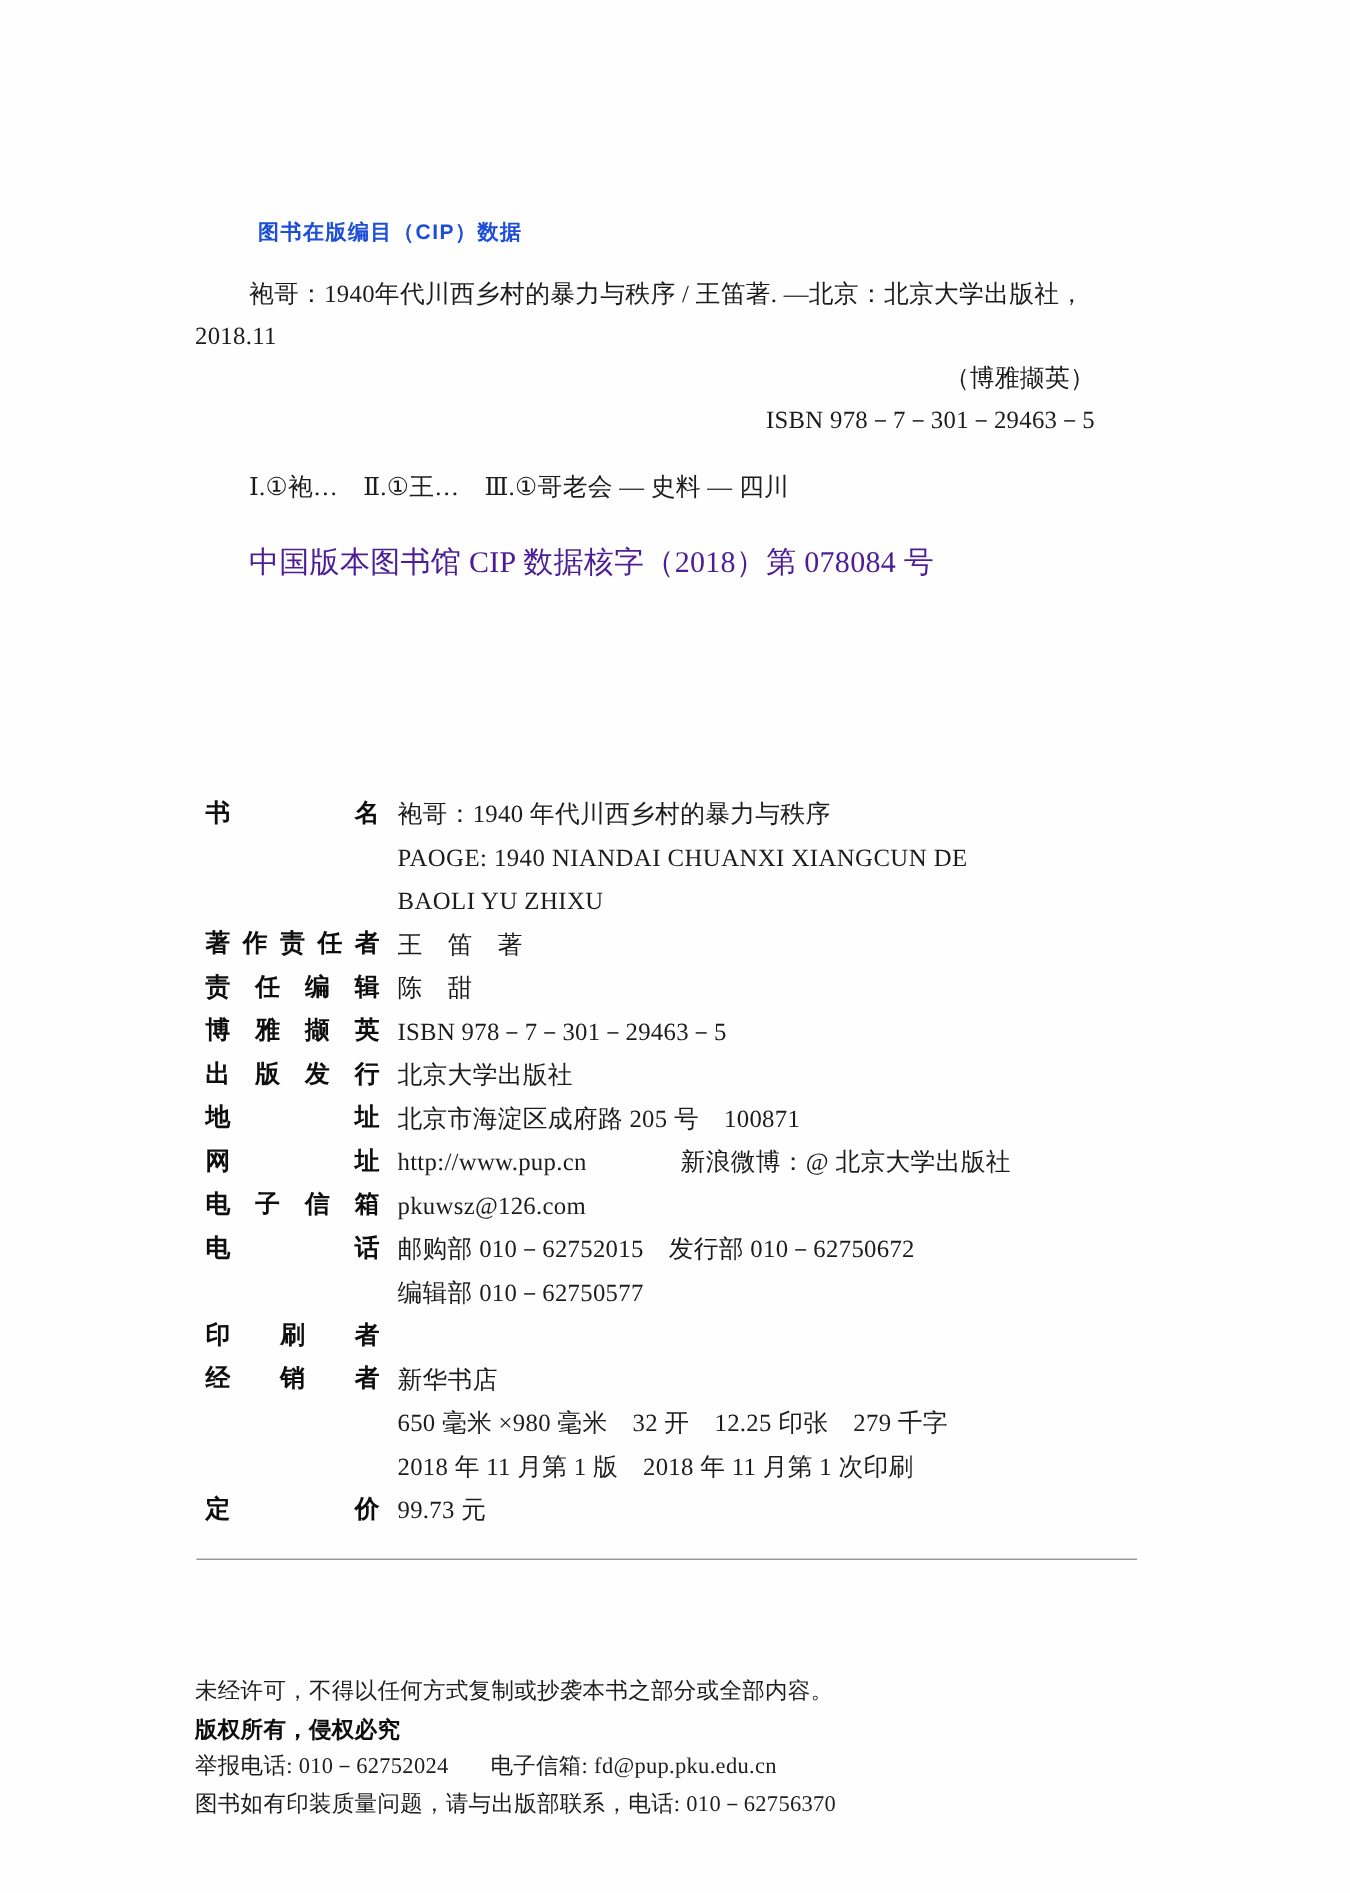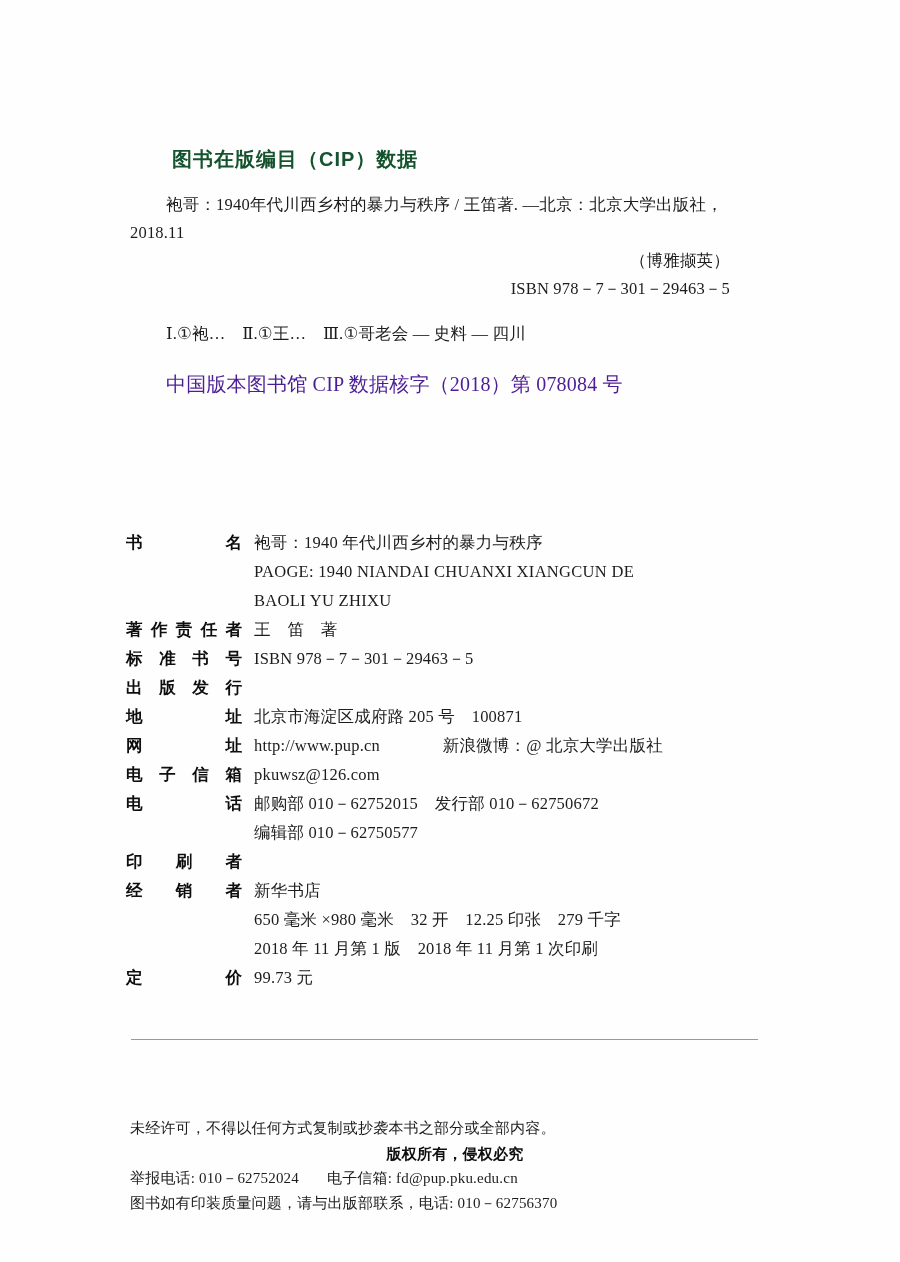--- a/index.html
+++ b/index.html
@@ -28,25 +28,25 @@
   
   .cip-block {
     position: absolute;
     left: 130px;
     top: 146px;
     width: 600px;
   }
   .cip-heading {
     font-family: "Liberation Sans", "DejaVu Sans", sans-serif;
     font-weight: bold;
-    font-size: 20px;
+    font-size: 14px;
     letter-spacing: 1px;
     margin-left: 42px;
     margin-bottom: 18px;
-    color: #14532d;
+    color: #1d4ed8;
   }
   .cip-para {
     font-size: 16.5px;
     line-height: 28px;
     text-indent: 36px;
     margin-bottom: 0px;
     color: #1c1c1c;
     letter-spacing: 0.2px;
   }
   .cip-line {
@@ -70,21 +70,21 @@
     margin-left: 36px;
     color: #4c1d95;
     letter-spacing: 0.2px;
   }
   .sp-gap-2 { height: 16px; }
   .sp-gap-3 { height: 22px; }
 
   
   .imprint {
     position: absolute;
-    left: 126px;
+    left: 137px;
     top: 528px;
     width: 640px;
   }
   .imprint-row {
     display: flex;
     align-items: flex-start;
     min-height: 29px;
   }
   .imprint-label {
     width: 118px;
@@ -137,21 +137,20 @@
     font-size: 15px;
     line-height: 25px;
     color: #1c1c1c;
     letter-spacing: 0.2px;
   }
   .footer-line.bold {
     font-family: "Liberation Sans", "DejaVu Sans", sans-serif;
     font-weight: bold;
     font-size: 15px;
     color: #0e0e0e;
-    text-align: center;
   }
   .footer-line .gap-md { display: inline-block; width: 20px; }
 </style>
 </head>
 <body>
 
 <div class="page">
 
   <div class="cip-block">
 
@@ -182,28 +181,33 @@
         <div class="val-sub">PAOGE: 1940 NIANDAI CHUANXI XIANGCUN DE</div>
         <div class="val-sub">BAOLI YU ZHIXU</div>
       </div>
     </div>
 
     <div class="imprint-row">
       <div class="imprint-label">著作责任者</div>
       <div class="imprint-value">王　笛　著</div>
     </div>
 
-
-    <div class="imprint-row">
-      <div class="imprint-label">标准书号</div>
+    <div class="imprint-row">
+      <div class="imprint-label">责任编辑</div>
+      <div class="imprint-value">陈　甜</div>
+    </div>
+
+    <div class="imprint-row">
+      <div class="imprint-label">博雅撷英</div>
       <div class="imprint-value">ISBN 978－7－301－29463－5</div>
     </div>
 
     <div class="imprint-row">
       <div class="imprint-label">出版发行</div>
+      <div class="imprint-value">北京大学出版社</div>
     </div>
 
     <div class="imprint-row">
       <div class="imprint-label">地址</div>
       <div class="imprint-value">北京市海淀区成府路 205 号　100871</div>
     </div>
 
     <div class="imprint-row">
       <div class="imprint-label">网址</div>
       <div class="imprint-value">

